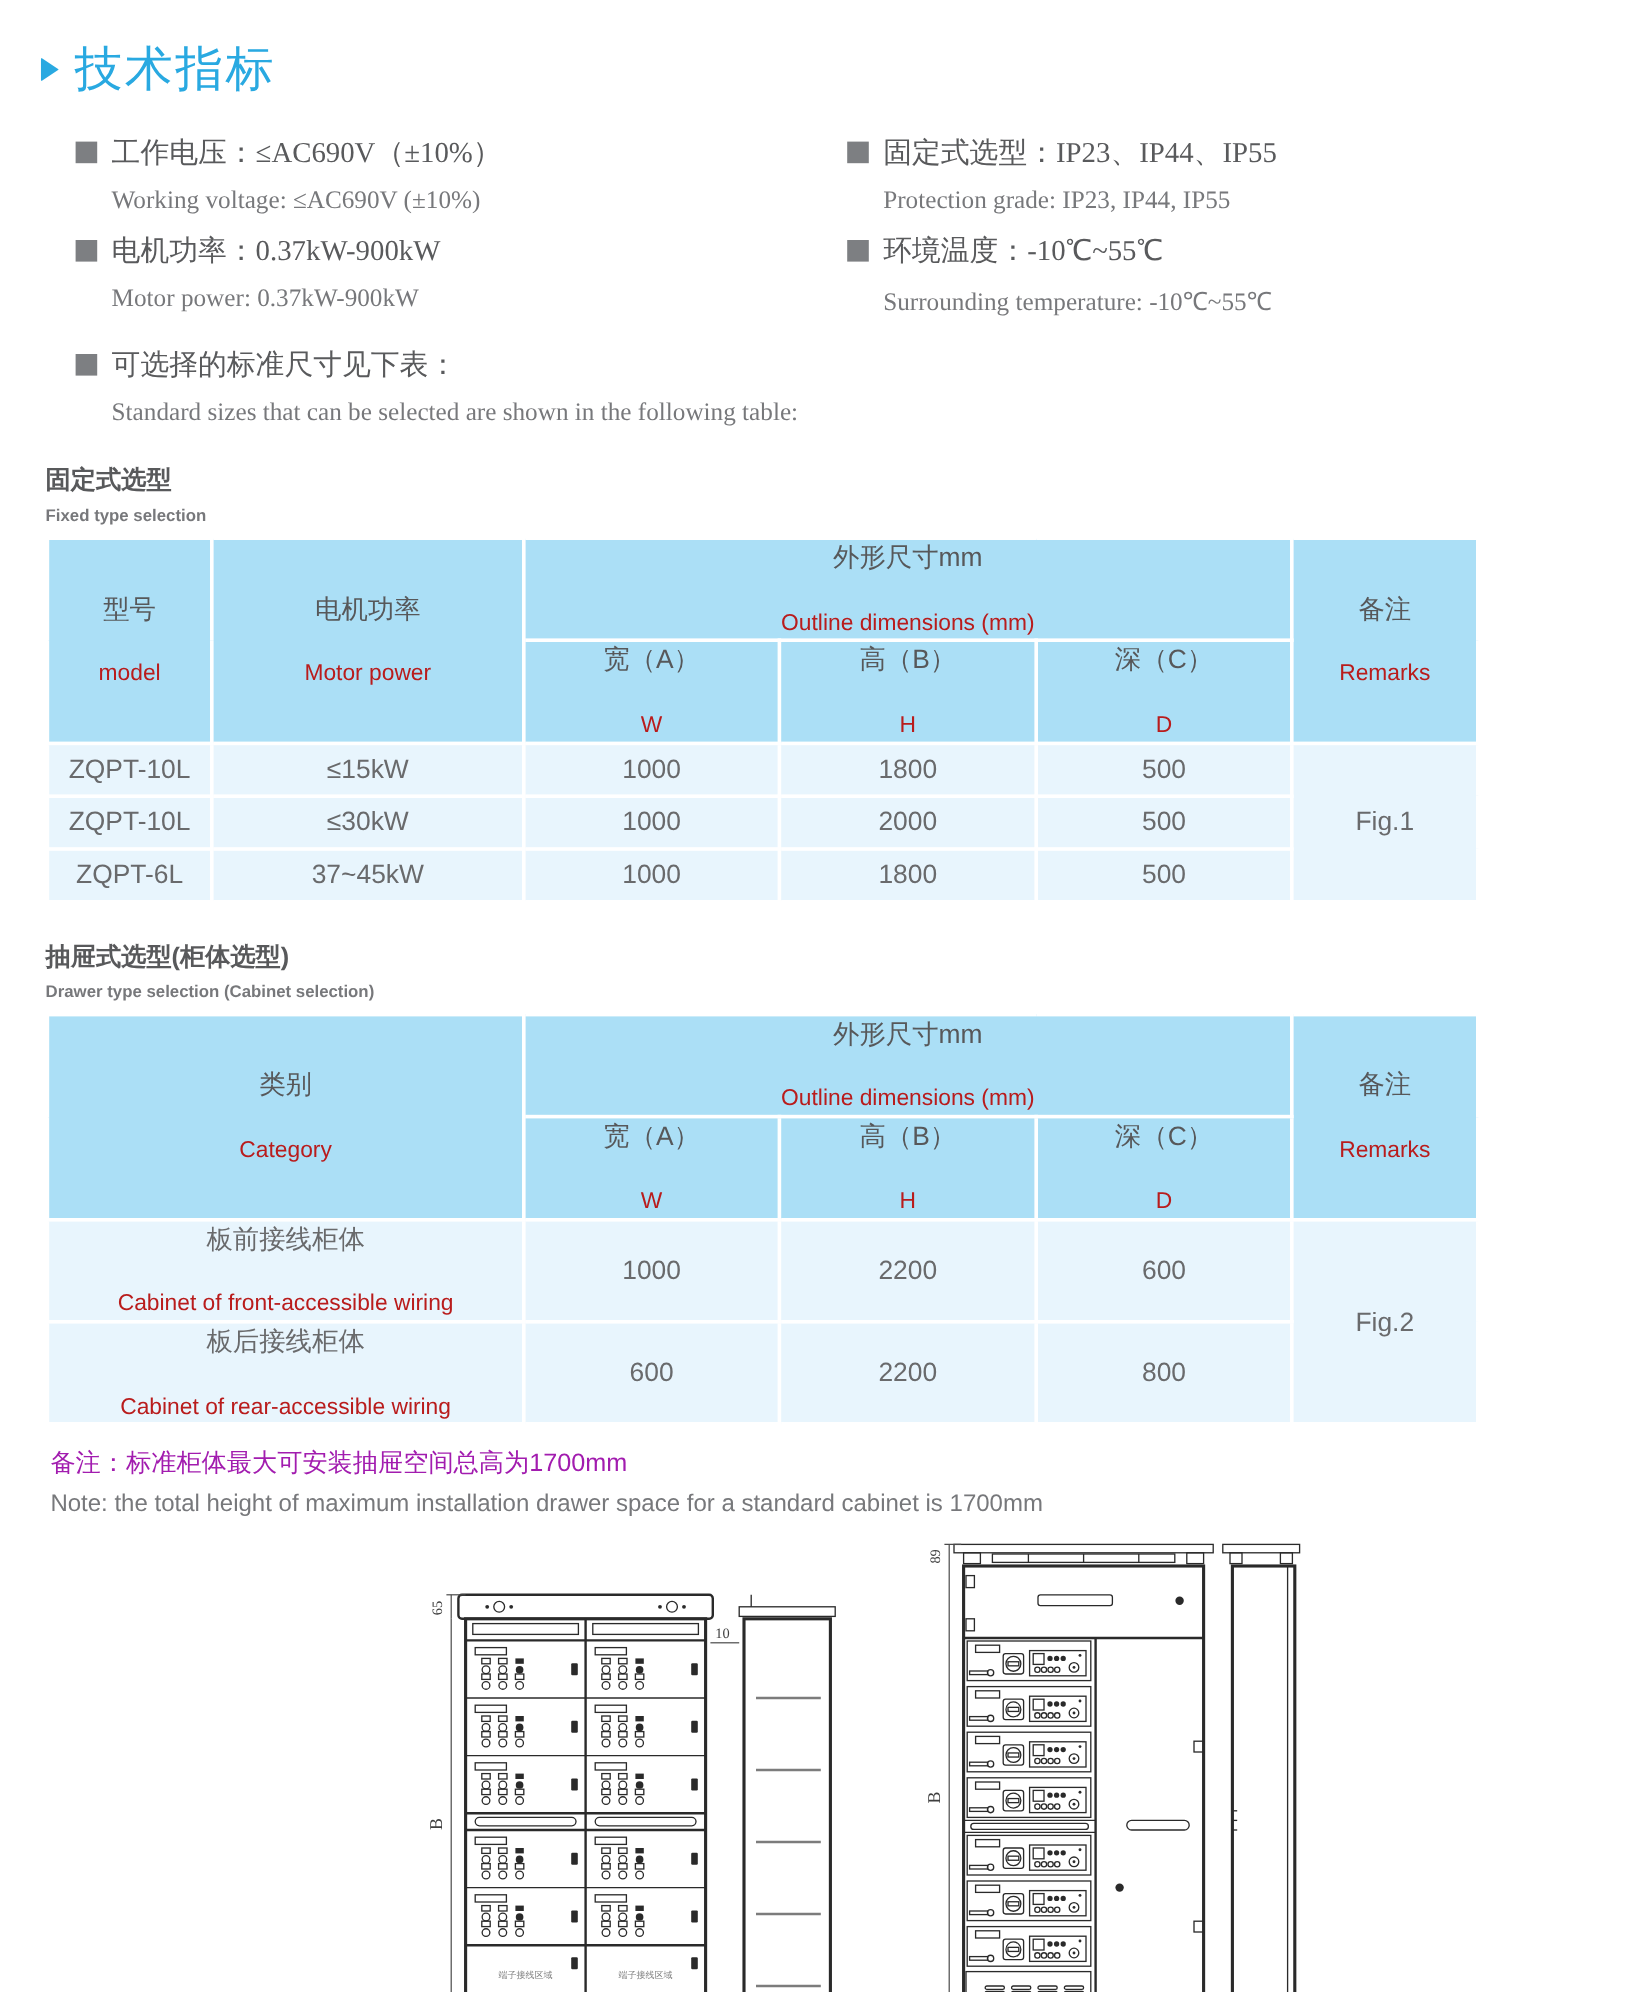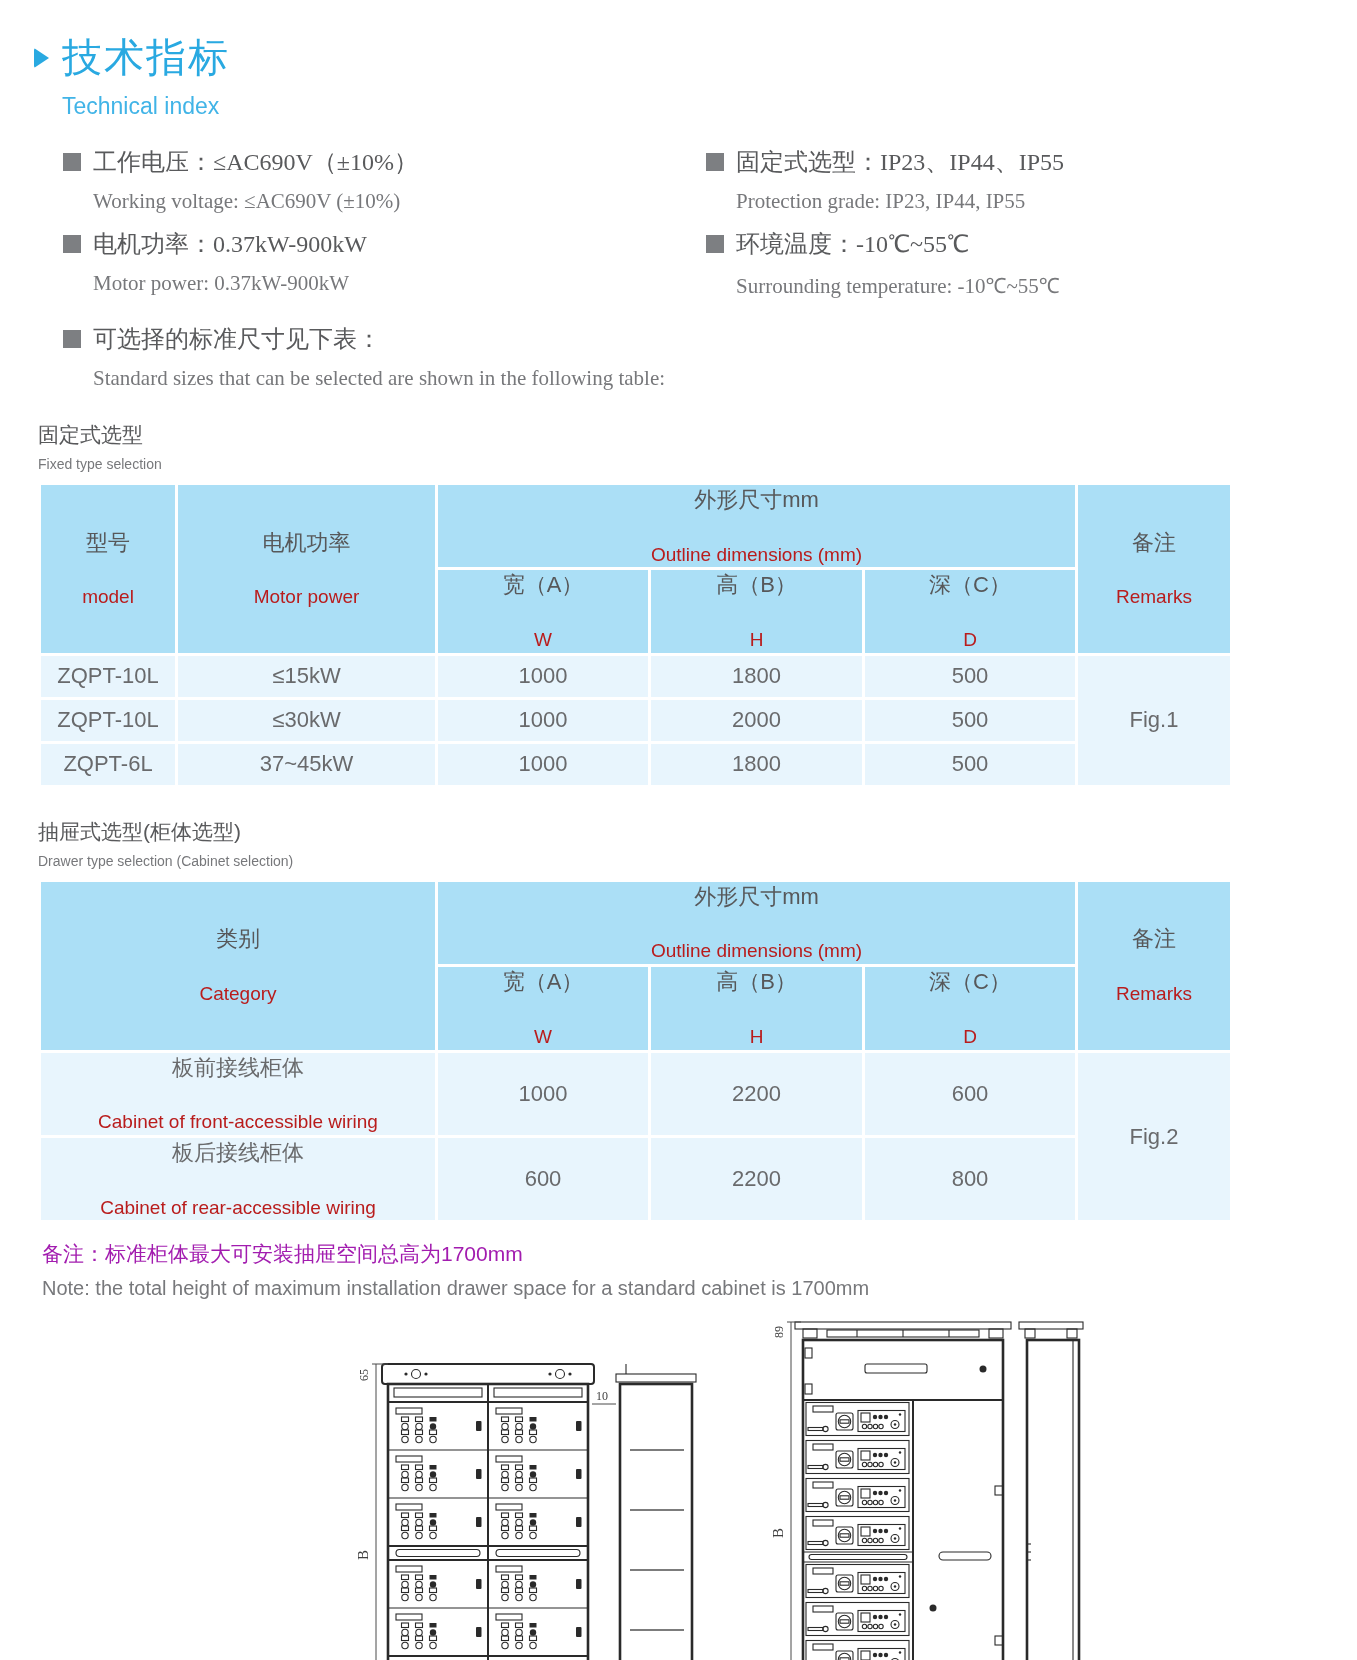--- a/index.html
+++ b/index.html
@@ -19,21 +19,21 @@
   
   .specs { display:flex; margin:26px 0 0 63px; }
   .spec-col.left { flex:0 0 643px; }
   .spec-item { margin-bottom:14px;font-family:Liberation Serif, serif; }
   .zh-line { display:flex; align-items:center; font-size:24px; color:#595a5c; margin-bottom:11px; }
   .bullet { display:inline-block; width:18px; height:18px; background:#7d7f82; margin-right:12px; flex:0 0 auto; }
   .en-line { font-size:21px; color:#77787b; margin-left:30px; margin-bottom:9px; }
   .intro { margin:10px 0 0 63px; }
 
   
-  .sec { margin:30px 0 10px 38px; }
+  .sec { margin:30px 0 10px 38px;font-weight:bold; }
   .sec .z { font-size:21px; color:#58595b; margin-bottom:7px; }
   .sec .e { font-size:14px; color:#77787b; }
 
   
   table.tbl { border-collapse:collapse; table-layout:fixed; width:1192px; margin-left:38px; }
   .tbl th, .tbl td { border:3px solid #fff; text-align:center; vertical-align:middle; font-weight:400; padding:0; }
   .tbl thead th { background:#abdff6; color:#57585a; }
   .tbl tbody td { background:#e8f5fd; color:#696a6c; }
   .tbl .zh { font-size:22px; line-height:1.35; }
   .tbl .en { font-size:19px; color:#b91c1c; line-height:1.3;margin-top:28px; }
@@ -66,21 +66,20 @@
 </head>
 <body>
 
 <div class="page">
 
   <div class="hdr">
     <div class="title-row">
       <span class="tri"></span>
       <h1>技术指标</h1>
     </div>
-    <div class="subtitle">Technical index</div>
   </div>
 
   <div class="specs">
     <div class="spec-col left">
       <div class="spec-item">
         <div class="zh-line">
             <span class="bullet"></span>
             <span>工作电压：≤AC690V（±10%）</span>
           </div>
         <div class="en-line">Working voltage: ≤AC690V (±10%)</div>

